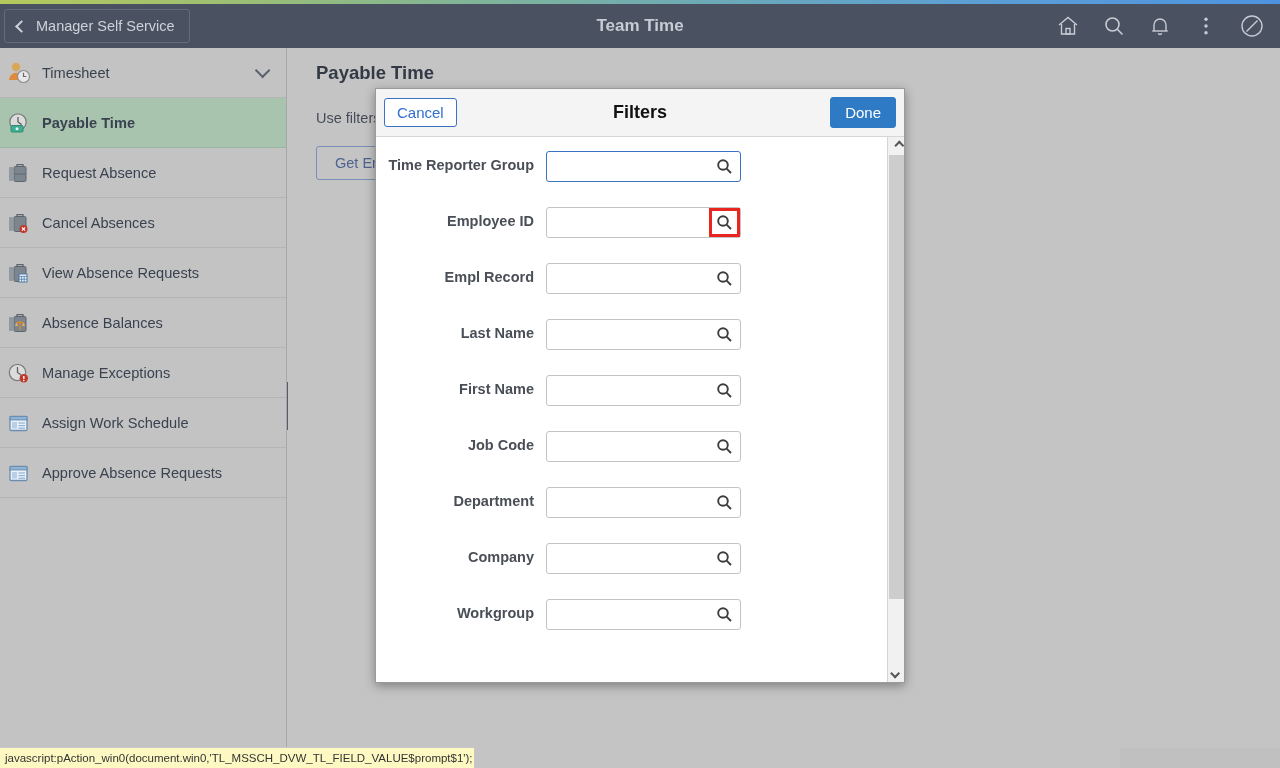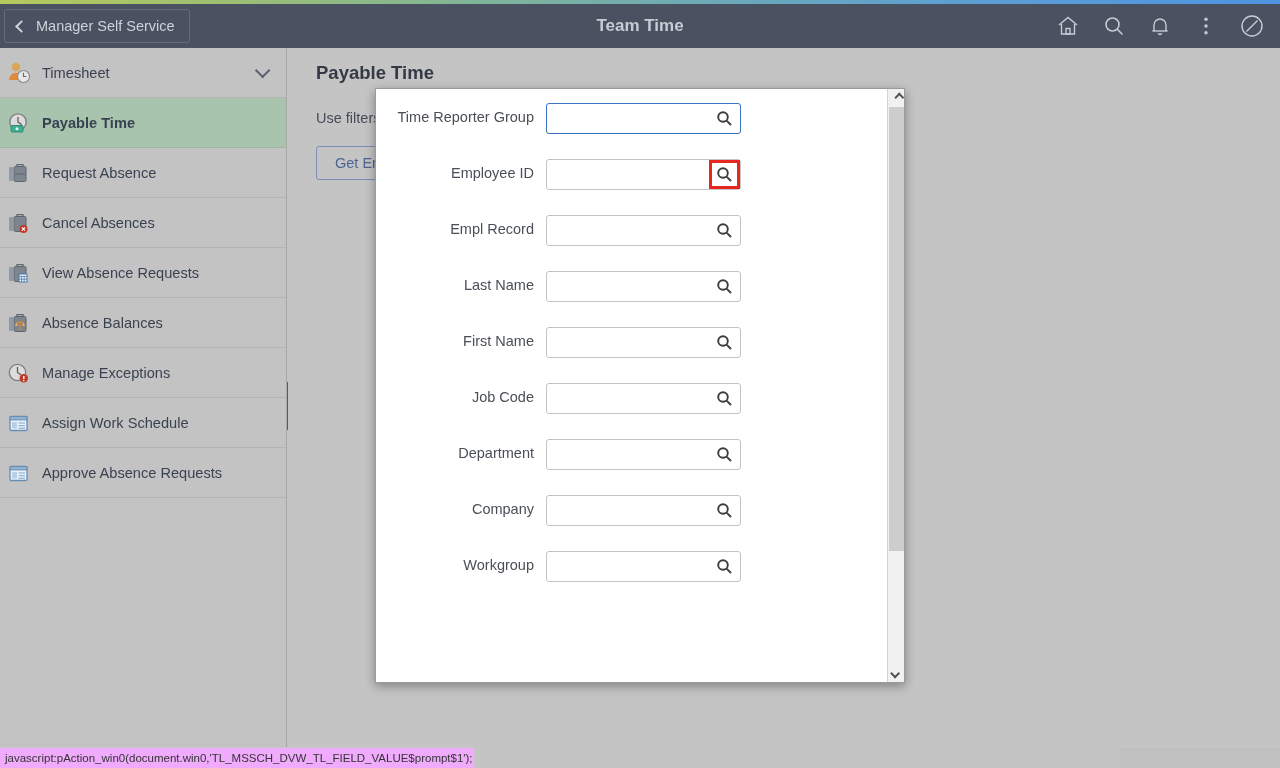--- a/index.html
+++ b/index.html
@@ -114,21 +114,21 @@
   }
   .modal-body {
     position: relative; flex: 1 1 auto; overflow: hidden; background: #fff;
   }
   .fields { padding: 14px 0 0 0; }
   .field-row {
     display: flex; align-items: flex-start; margin-bottom: 25px;
   }
   .field-label {
     width: 170px; text-align: right; padding-right: 12px; padding-top: 6px;
-    font-size: 14.5px; font-weight: normal; color: #4a4f57; line-height: 17px;
+    font-size: 14.5px; font-weight: bold; color: #4a4f57; line-height: 17px;
   }
   .field-input-wrap {
     position: relative; width: 195px; height: 31px;
     border: 1px solid #c3c3c3; border-radius: 3px; background: #fff;
   }
   .field-input-wrap.focused { border: 1px solid #3a72c4; }
   .field-input-wrap input {
     width: 100%; height: 100%; border: 0; outline: none; background: transparent;
     padding: 0 34px 0 8px; font-size: 14px; color: #222;
     font-family: "Liberation Sans", sans-serif;
@@ -158,21 +158,21 @@
   .mscroll .arrow.up i { transform: rotate(135deg) translate(-2px,-2px); }
   .mscroll .arrow.down i { transform: rotate(-45deg) translate(-1px,-1px); }
   .mscroll .thumb {
     position: absolute; left: 1px; width: 15px; top: 18px; height: 444px;
     background: #cdcdcd; cursor: pointer;
   }
 
   
   .statusbar {
     position: absolute; bottom: 0; left: 0; width: 475px; height: 21px;
-    background: #f0abfc; border-top: 1px solid #c7c7c7; border-right: 1px solid #c7c7c7;
+    background: #fef9c3; border-top: 1px solid #c7c7c7; border-right: 1px solid #c7c7c7;
     font-size: 11.5px; color: #333; display: flex; align-items: center;
     padding-left: 5px; white-space: nowrap; overflow: hidden; margin-top: 20px;
   }
 </style>
 </head>
 <body>
 
 <div id="app">
 
   <div class="top-stripe"></div>
@@ -348,20 +348,25 @@
     <i></i>
   </div>
 
   <div class="main">
     <div class="page-title">Payable Time</div>
     <div class="page-desc">Use filters to select time. Click Done to close Search Options.</div>
     <div class="get-btn">Get Employees</div>
   </div>
 
   <div class="modal">
+    <div class="modal-head">
+      <button class="btn-cancel">Cancel</button>
+      <div class="modal-title">Filters</div>
+      <button class="btn-done">Done</button>
+    </div>
 
     <div class="modal-body">
       <div class="fields" id="fields-container">
           <div class="field-row">
             <div class="field-label">Time Reporter Group</div>
             <div class="field-input-wrap focused"><input type="text" value="" style=""><div class="lookup-btn">
                 <svg width="17" height="17" viewBox="0 0 17 17" fill="none" stroke="#3c3c3c" stroke-width="1.9">
                   <circle cx="7" cy="7" r="4.8"></circle>
                   <line x1="10.6" y1="10.6" x2="15" y2="15"></line>
                 </svg>

